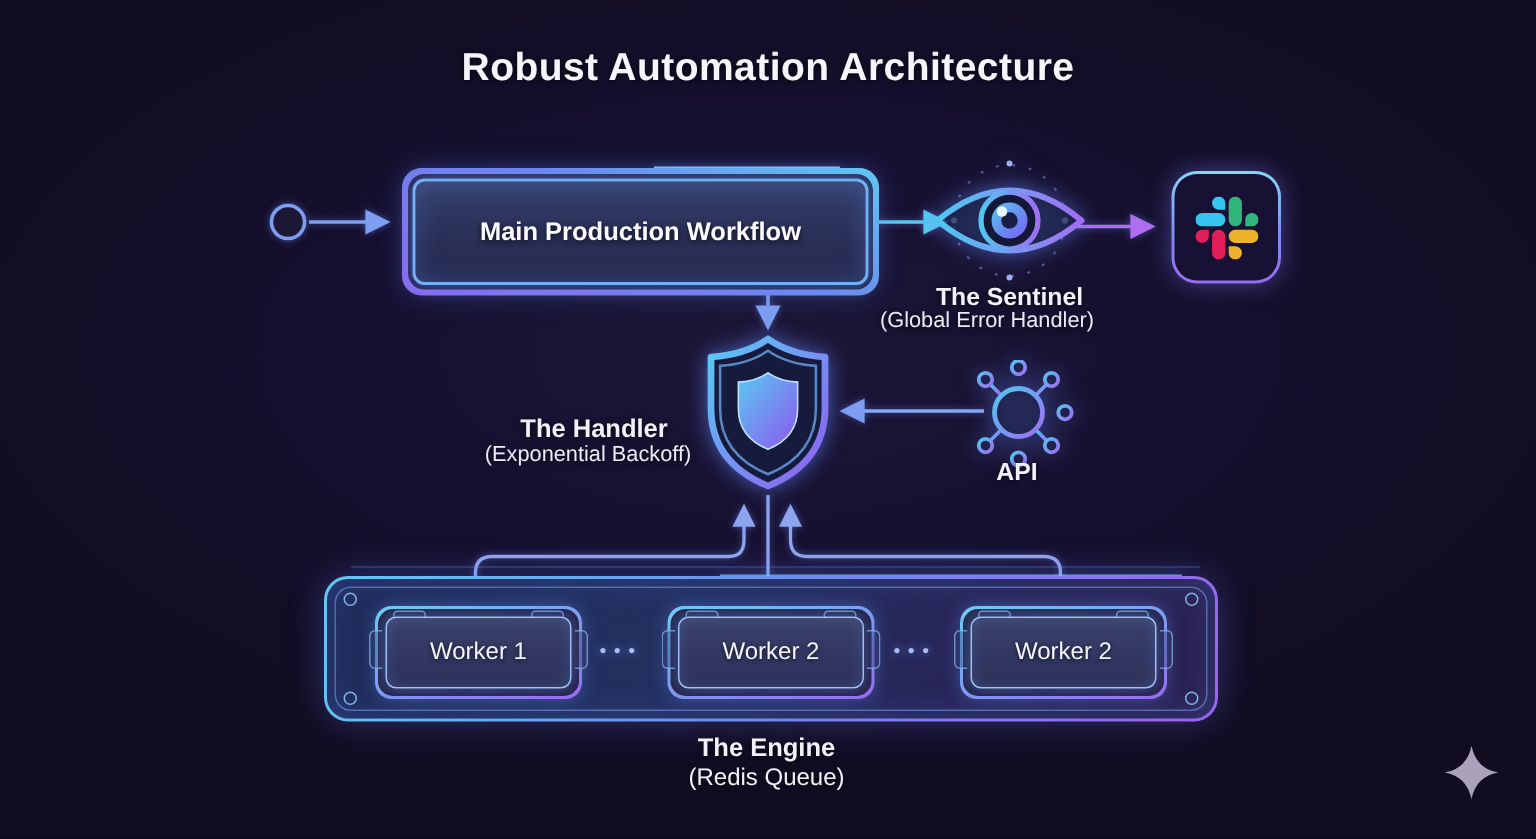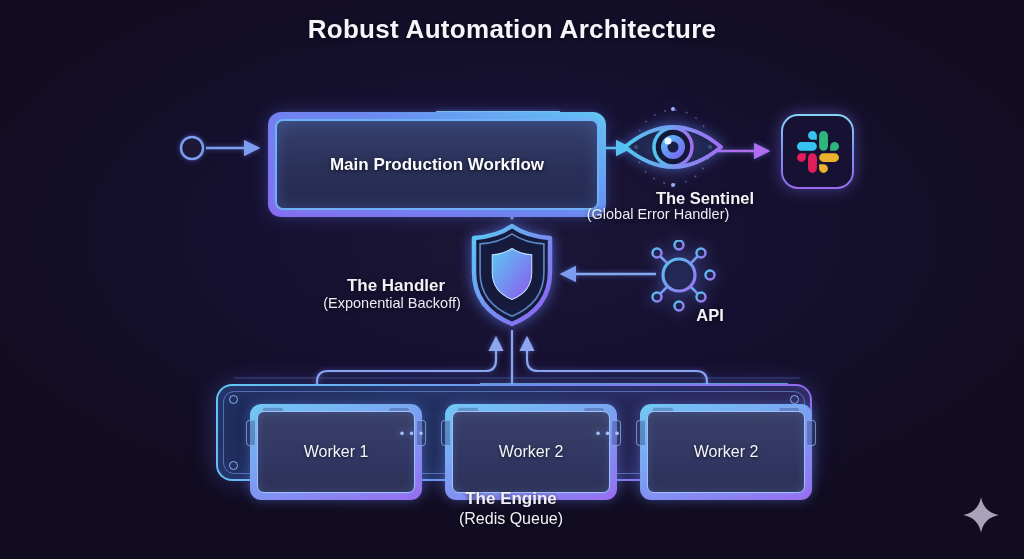--- a/index.html
+++ b/index.html
@@ -5,24 +5,24 @@
   html,body{margin:0;padding:0;background:#0d0918;}
   #stage{
     position:relative;width:1024px;height:559px;overflow:hidden;
     font-family:"Liberation Sans",sans-serif;color:#f2f1f8;
     background:radial-gradient(ellipse 62% 58% at 50% 42%, #1c1637 0%, #161030 45%, #130e26 75%, #110c20 100%);
   }
   .abs{position:absolute;}
   .lbl{position:absolute;transform:translateX(-50%);white-space:nowrap;
        color:#f2f1f8;text-shadow:0 1px 4px rgba(0,0,0,.7);text-align:center;}
   .b{font-weight:700;}
-  .title{top:14px;left:512px;font-size:26px;font-weight:700;letter-spacing:.3px;color:#f7f5fc;}
-
-  
-  .gframe{position:absolute;border-radius:13px;padding:14px;
+  .title{top:29px;left:512px;font-size:26px;font-weight:700;letter-spacing:.3px;color:#f7f5fc;}
+
+  
+  .gframe{position:absolute;border-radius:13px;padding:4px;
           background:linear-gradient(205deg,#62c9f2 0%,#6d86ee 45%,#8a68ef 100%);
           box-shadow:0 0 18px rgba(95,130,250,.28);}
   .gfill{width:100%;height:100%;border-radius:11px;background:rgba(22,17,50,.85);box-sizing:border-box;}
   .ibox{position:absolute;inset:7px;border-radius:8px;border:2px solid #6fb0f6;
         background:linear-gradient(180deg,#35416d 0%,#2a3058 55%,#252a50 100%);
         box-shadow:0 0 12px rgba(100,160,255,.5), inset 0 0 16px rgba(95,145,245,.28);
         display:flex;align-items:center;justify-content:center;}
 
   .main-label{font-size:17px;font-weight:700;color:#fbfbff;text-shadow:0 1px 4px rgba(0,0,0,.7);}
 
@@ -37,42 +37,42 @@
   .engine-frame{position:absolute;left:216px;top:384px;width:592px;height:93px;border-radius:16px;padding:1.8px;
                 background:linear-gradient(120deg,#63c9f2 0%,#6f8bef 50%,#9a63f0 100%);
                 box-shadow:0 0 24px rgba(100,120,250,.32);}
   .engine-fill{width:100%;height:100%;border-radius:14px;box-sizing:border-box;
                background:linear-gradient(105deg,#1e2a58 0%,#223060 35%,#282457 75%,#2a2150 100%);
                box-shadow:inset 0 0 26px rgba(90,130,250,.22);}
   .engine-inner-line{position:absolute;inset:7px;border-radius:11px;border:1.5px solid rgba(130,170,250,.5);}
   .screw{position:absolute;width:7px;height:7px;border-radius:50%;border:1.5px solid rgba(145,205,250,.85);}
 
   
-  .worker-frame{position:absolute;top:404px;width:134px;height:58px;border-radius:11px;padding:19px;
+  .worker-frame{position:absolute;top:404px;width:134px;height:58px;border-radius:11px;padding:2px;
                 background:linear-gradient(160deg,#6fcdf4 0%,#7f96f2 55%,#9a6af0 100%);
                 box-shadow:0 0 12px rgba(110,150,250,.38);}
   .worker-fill{width:100%;height:100%;border-radius:10px;background:rgba(25,22,56,.9);box-sizing:border-box;}
   .worker-inner{position:absolute;inset:7px;border-radius:7px;border:1.5px solid #9fc0f8;
                 background:linear-gradient(180deg,#3a4168 0%,#313662 60%,#2e3156 100%);
                 box-shadow:0 0 10px rgba(120,170,255,.4), inset 0 0 10px rgba(110,160,255,.22);
                 display:flex;align-items:center;justify-content:center;font-size:16px;color:#f4f5fc;
                 text-shadow:0 1px 3px rgba(0,0,0,.65);}
   .wtab{position:absolute;border:1.5px solid rgba(150,195,255,.65);border-radius:3px;background:rgba(40,50,95,.35);}
   .wtab.l{left:-4px;top:16px;width:8px;height:24px;border-radius:4px 0 0 4px;border-right:none;}
   .wtab.r{right:-4px;top:16px;width:8px;height:24px;border-radius:0 4px 4px 0;border-left:none;}
   .wtab.tl{left:12px;top:3px;width:20px;height:6px;}
   .wtab.tr{right:12px;top:3px;width:20px;height:6px;}
 
   .dots{position:absolute;top:426px;transform:translateX(-50%);font-size:13px;letter-spacing:5px;
         color:#a9bdf6;text-shadow:0 0 6px rgba(130,160,255,.8);}
 
   .icon-glow{filter:drop-shadow(0 0 7px rgba(100,135,255,.65));}
   #connectors{position:absolute;left:0;top:0;filter:drop-shadow(0 0 2.5px rgba(110,140,255,.5));}
 
-  .node-title{font-size:16.5px;margin-left:32px;}
+  .node-title{font-size:16.5px;}
   .node-sub{font-size:14.5px;color:#eceaf6;}
 </style>
 </head>
 <body>
 
 <div id="stage">
 
   <svg id="connectors" width="1024" height="559" viewBox="0 0 1024 559">
     <defs>
       <marker id="arrowB" markerWidth="9" markerHeight="9" refX="6" refY="3.5" orient="auto">

